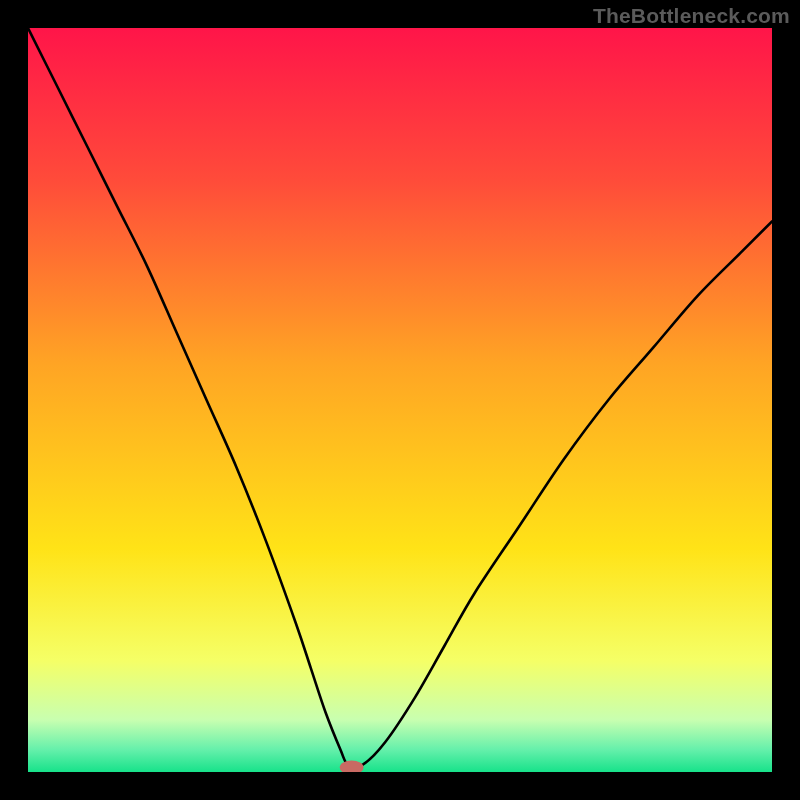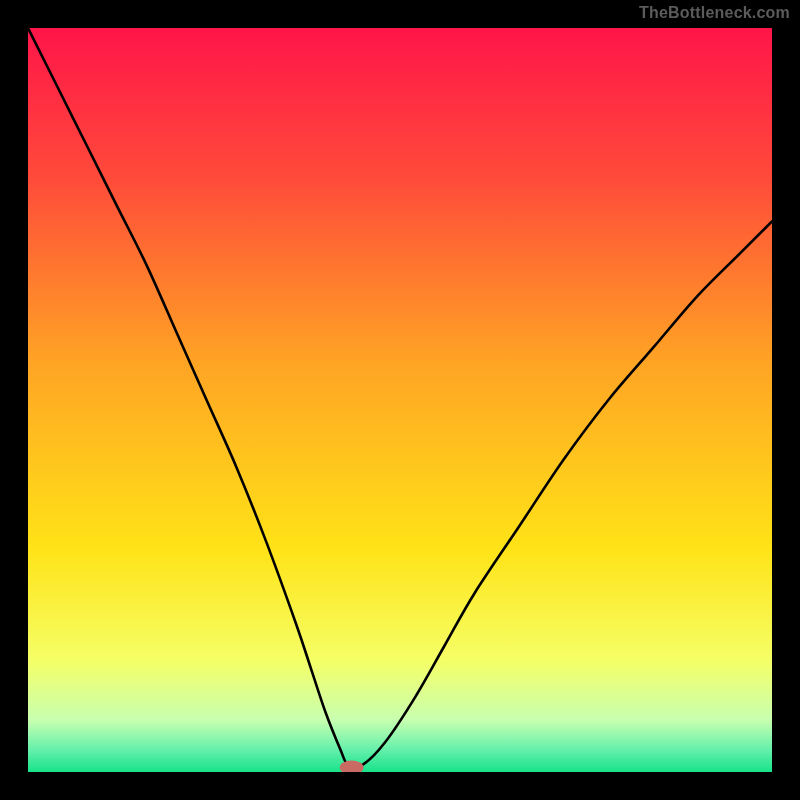--- a/index.html
+++ b/index.html
@@ -14,21 +14,21 @@
   .frame {
     position: relative;
     width: 800px;
     height: 800px;
     background: #000;
   }
   .watermark {
     position: absolute;
     top: 4px;
     right: 10px;
-    font-size: 16px;
+    font-size: 21px;
     font-weight: 600;
     color: #5b5b5b;
     letter-spacing: 0.2px;
     z-index: 10;
   }
   .plot {
     position: absolute;
     left: 28px;
     top: 28px;
     width: 744px;

